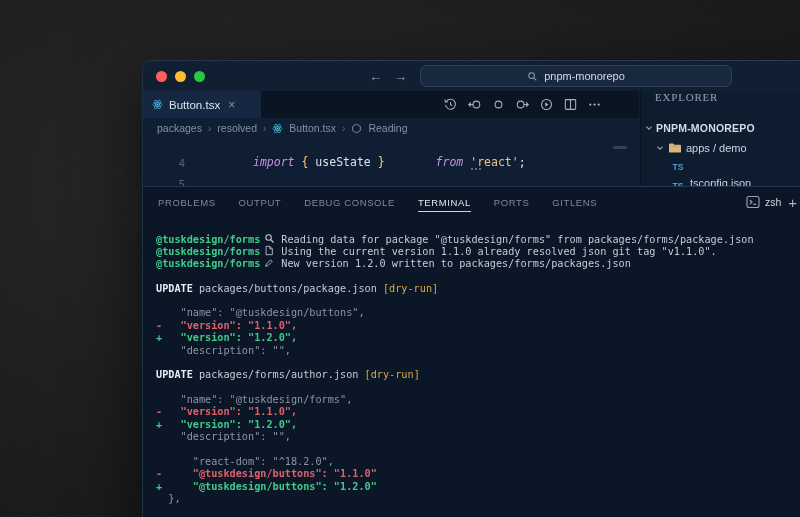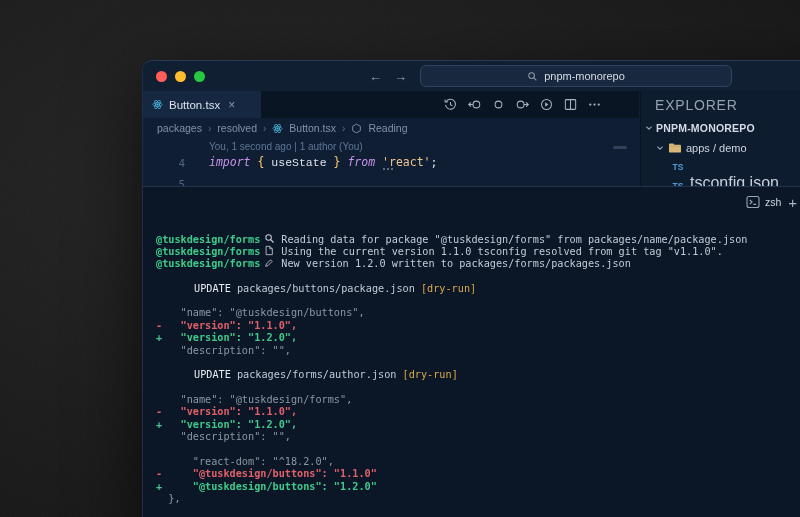--- a/index.html
+++ b/index.html
@@ -59,40 +59,40 @@
   .bc-ico { display:inline-flex; width:11px; height:11px; }
 
   
   .code { position:absolute; left:0; top:47px; width:100%; height:48px; background:#0f1e33; overflow:hidden; }
   .blame { position:absolute; left:66px; top:3px; color:#5d7697; font-size:10px; }
   .ln { position:absolute; left:0; width:42px; text-align:right; color:#4f6480;
         font-family:"DejaVu Sans Mono",monospace; font-size:11px; }
   .ln4 { top:19px; } .ln5 { top:40px; }
   .codeline { position:absolute; left:66px; top:17px; font-family:"DejaVu Sans Mono",monospace;
               font-size:11.5px; white-space:pre; }
-  .c-kw { color:#c792ea; font-style:italic; }
+  .c-kw { color:#c792ea; font-style:italic;margin-left:44px; }
   .c-brace { color:#ffcb6b; }
-  .c-id { color:#dbe2ec;font-family:Liberation Mono, monospace; }
+  .c-id { color:#dbe2ec; }
   .c-plain { color:#dbe2ec; }
   .c-str { color:#ecc48d; position:relative; }
   .c-str::after { content:""; position:absolute; left:1px; bottom:-1px; width:10px;
                   border-bottom:2px dotted rgba(150,162,178,.6); }
   .scroll-dash { position:absolute; left:470px; top:8px; width:14px; height:3px;
                  background:#31425c; border-radius:2px; }
 
   
-  .exp-header { position:absolute; left:14px; top:6px; color:#97a1b0; font-size:14px; letter-spacing:.8px; }
+  .exp-header { position:absolute; left:14px; top:0; color:#97a1b0; font-size:11px; letter-spacing:.8px;font-family:Liberation Serif, serif; }
   .tree-row { position:absolute; left:0; right:0; height:19px; display:flex; align-items:center; }
   .tree-root { top:27px; padding-left:4px; gap:3px; }
   .tree-root .lbl { color:#d6dce5; font-weight:bold; font-size:10.5px; letter-spacing:.2px; }
   .tree-folder { top:47px; padding-left:15px; gap:4px; }
   .tree-folder .lbl { color:#ccd4df; font-size:11px; }
   .tree-folder .demo { }
   .tree-file { height:19px; display:flex; align-items:center; padding-left:30px; gap:5px; }
-  .tree-file .lbl { color:#c8d0db; font-size:16px;margin-top:32px; }
+  .tree-file .lbl { color:#c8d0db; font-size:11px;margin-top:32px; }
   .files-wrap { position:absolute; left:0; right:0; top:66px; }
   .chev { display:inline-flex; width:8px; height:8px; }
   .ts-ico { color:#4b9fd0; font-weight:bold; font-size:8.5px; font-family:"Liberation Sans",sans-serif; width:14px; text-align:center; }
   .folder-ico { display:inline-flex; width:14px; height:12px; }
 
   
   .panel { position:absolute; left:0; top:125px; right:0; bottom:0; background:#0b1726;
            border-top:1px solid #223450; }
   .panel-tabs { position:absolute; left:15px; top:0; height:30px; display:flex; align-items:center; gap:23px; }
   .ptab { color:#7e8a9b; font-size:9.5px; letter-spacing:.6px; }
@@ -106,21 +106,21 @@
   .term { position:absolute; left:0; right:0; top:30px; bottom:0; padding:16px 0 0 13px;
           font-family:"DejaVu Sans Mono",monospace; font-size:10.2px; line-height:12.4px; overflow:hidden; }
   .t-line { height:12.4px; white-space:pre; }
   .t-line span { white-space:pre; }
   .t-pkg { color:#3ecb8b; font-weight:bold;text-align:right; }
   .t-plain { color:#c3cbd7; }
   .t-dim { color:#8d96a4; }
   .t-del { color:#e0606a; font-weight:bold; }
   .t-add { color:#41c98b; font-weight:bold; }
   .t-yellow { color:#d9a947; }
-  .t-bold { color:#e9edf3; font-weight:normal;margin-left:38px; }
+  .t-bold { color:#e9edf3; font-weight:bold; }
   .t-ico { display:inline-block; width:14px; height:10px; margin:0 3px 0 4px; }
   .t-ico svg { vertical-align:-1px; }
 </style>
 </head>
 <body>
 
 <svg class="noise" width="800" height="517">
   <filter id="nz">
       <feTurbulence type="fractalNoise" baseFrequency="0.9" numOctaves="2" stitchTiles="stitch"></feTurbulence>
       <feColorMatrix type="saturate" values="0"></feColorMatrix>
@@ -249,21 +249,20 @@
           <span class="bc-sep">›</span>
           <span class="bc-ico">
             <svg viewBox="0 0 12 12" width="11" height="11">
               <path d="M6 1.2l4.2 2.4v4.8L6 10.8 1.8 8.4V3.6z" fill="none" stroke="#7f90a6" stroke-width="1"></path>
             </svg>
           </span>
           <span>Reading</span>
         </div>
 
       <div class="code">
-        <div class="blame">You, 1 second ago | 1 author (You)</div>
         <span class="ln ln4">4</span>
         <div class="codeline" id="codeline"><span class="c-kw">import</span><span class="c-plain"> </span><span class="c-brace">{</span><span class="c-plain"> </span><span class="c-id">useState</span><span class="c-plain"> </span><span class="c-brace">}</span><span class="c-plain"> </span><span class="c-kw">from</span><span class="c-plain"> </span><span class="c-str">'react'</span><span class="c-plain">;</span></div>
         <span class="ln ln5">5</span>
         <div class="scroll-dash"></div>
       </div>
     </div>
 
     <div class="sidebar">
       <div class="exp-header">EXPLORER</div>
       <div class="tree-row tree-root">
@@ -295,42 +294,50 @@
           </div>
           <div class="tree-file">
             <span class="ts-ico">TS</span>
             <span class="lbl">tsconfig.node.json</span>
           </div>
         </div>
     </div>
   </div>
 
   <div class="panel">
+    <div class="panel-tabs" id="panel-tabs">
+        <span class="ptab">PROBLEMS</span>
+        <span class="ptab">OUTPUT</span>
+        <span class="ptab">DEBUG CONSOLE</span>
+        <span class="ptab active">TERMINAL</span>
+        <span class="ptab">PORTS</span>
+        <span class="ptab">GITLENS</span>
+      </div>
     <div class="panel-right">
       <span class="term-chip">
         <span class="chip-ico">
           <svg viewBox="0 0 14 14" width="14" height="14">
               <rect x="1" y="1.5" width="12" height="11" rx="2" fill="none" stroke="#9aa5b4" stroke-width="1.1"></rect>
               <path d="M3.8 5l2.3 2-2.3 2" fill="none" stroke="#9aa5b4" stroke-width="1.1"></path>
               <line x1="7.3" y1="9.4" x2="10.2" y2="9.4" stroke="#9aa5b4" stroke-width="1.1"></line>
             </svg>
         </span>
         <span>zsh</span>
       </span>
       <span class="plus">+</span>
     </div>
     <div class="term" id="term">
         <div class="t-line"><span class="t-pkg">@tuskdesign/forms</span><span class="t-ico"><svg viewBox="0 0 12 12" width="11" height="11">
               <circle cx="5" cy="5" r="3" fill="none" stroke="#c6cdd8" stroke-width="1.1"></circle>
               <line x1="7.3" y1="7.3" x2="10.4" y2="10.4" stroke="#c6cdd8" stroke-width="1.3"></line>
-            </svg></span><span class="t-plain">Reading data for package "@tuskdesign/forms" from packages/name/package.json</span></div>
+            </svg></span><span class="t-plain">Reading data for package "@tuskdesign/forms" from packages/forms/package.json</span></div>
         <div class="t-line"><span class="t-pkg">@tuskdesign/forms</span><span class="t-ico"><svg viewBox="0 0 12 12" width="10" height="11">
               <path d="M2.5 1h4.5L10 4v7H2.5z" fill="none" stroke="#c6cdd8" stroke-width="1"></path>
               <path d="M7 1v3h3" fill="none" stroke="#c6cdd8" stroke-width="1"></path>
-            </svg></span><span class="t-plain">Using the current version 1.1.0 tsconfig resolved from git tag "v1.1.0".</span></div>
+            </svg></span><span class="t-plain">Using the current version 1.1.0 already resolved json git tag "v1.1.0".</span></div>
         <div class="t-line"><span class="t-pkg">@tuskdesign/forms</span><span class="t-ico"><svg viewBox="0 0 12 12" width="10" height="10">
               <path d="M2 10l.9-2.8 5-5 1.9 1.9-5 5z" fill="none" stroke="#c6cdd8" stroke-width="1"></path>
             </svg></span><span class="t-plain">New version 1.2.0 written to packages/forms/packages.json</span></div>
         <div class="t-line">&nbsp;</div>
         <div class="t-line"><span class="t-bold">UPDATE</span><span class="t-plain"> packages/buttons/package.json </span><span class="t-yellow">[dry-run]</span></div>
         <div class="t-line">&nbsp;</div>
         <div class="t-line"><span class="t-dim">    "name": "@tuskdesign/buttons",</span></div>
         <div class="t-line"><span class="t-del">-   "version": "1.1.0",</span></div>
         <div class="t-line"><span class="t-add">+   "version": "1.2.0",</span></div>
         <div class="t-line"><span class="t-dim">    "description": "",</span></div>

